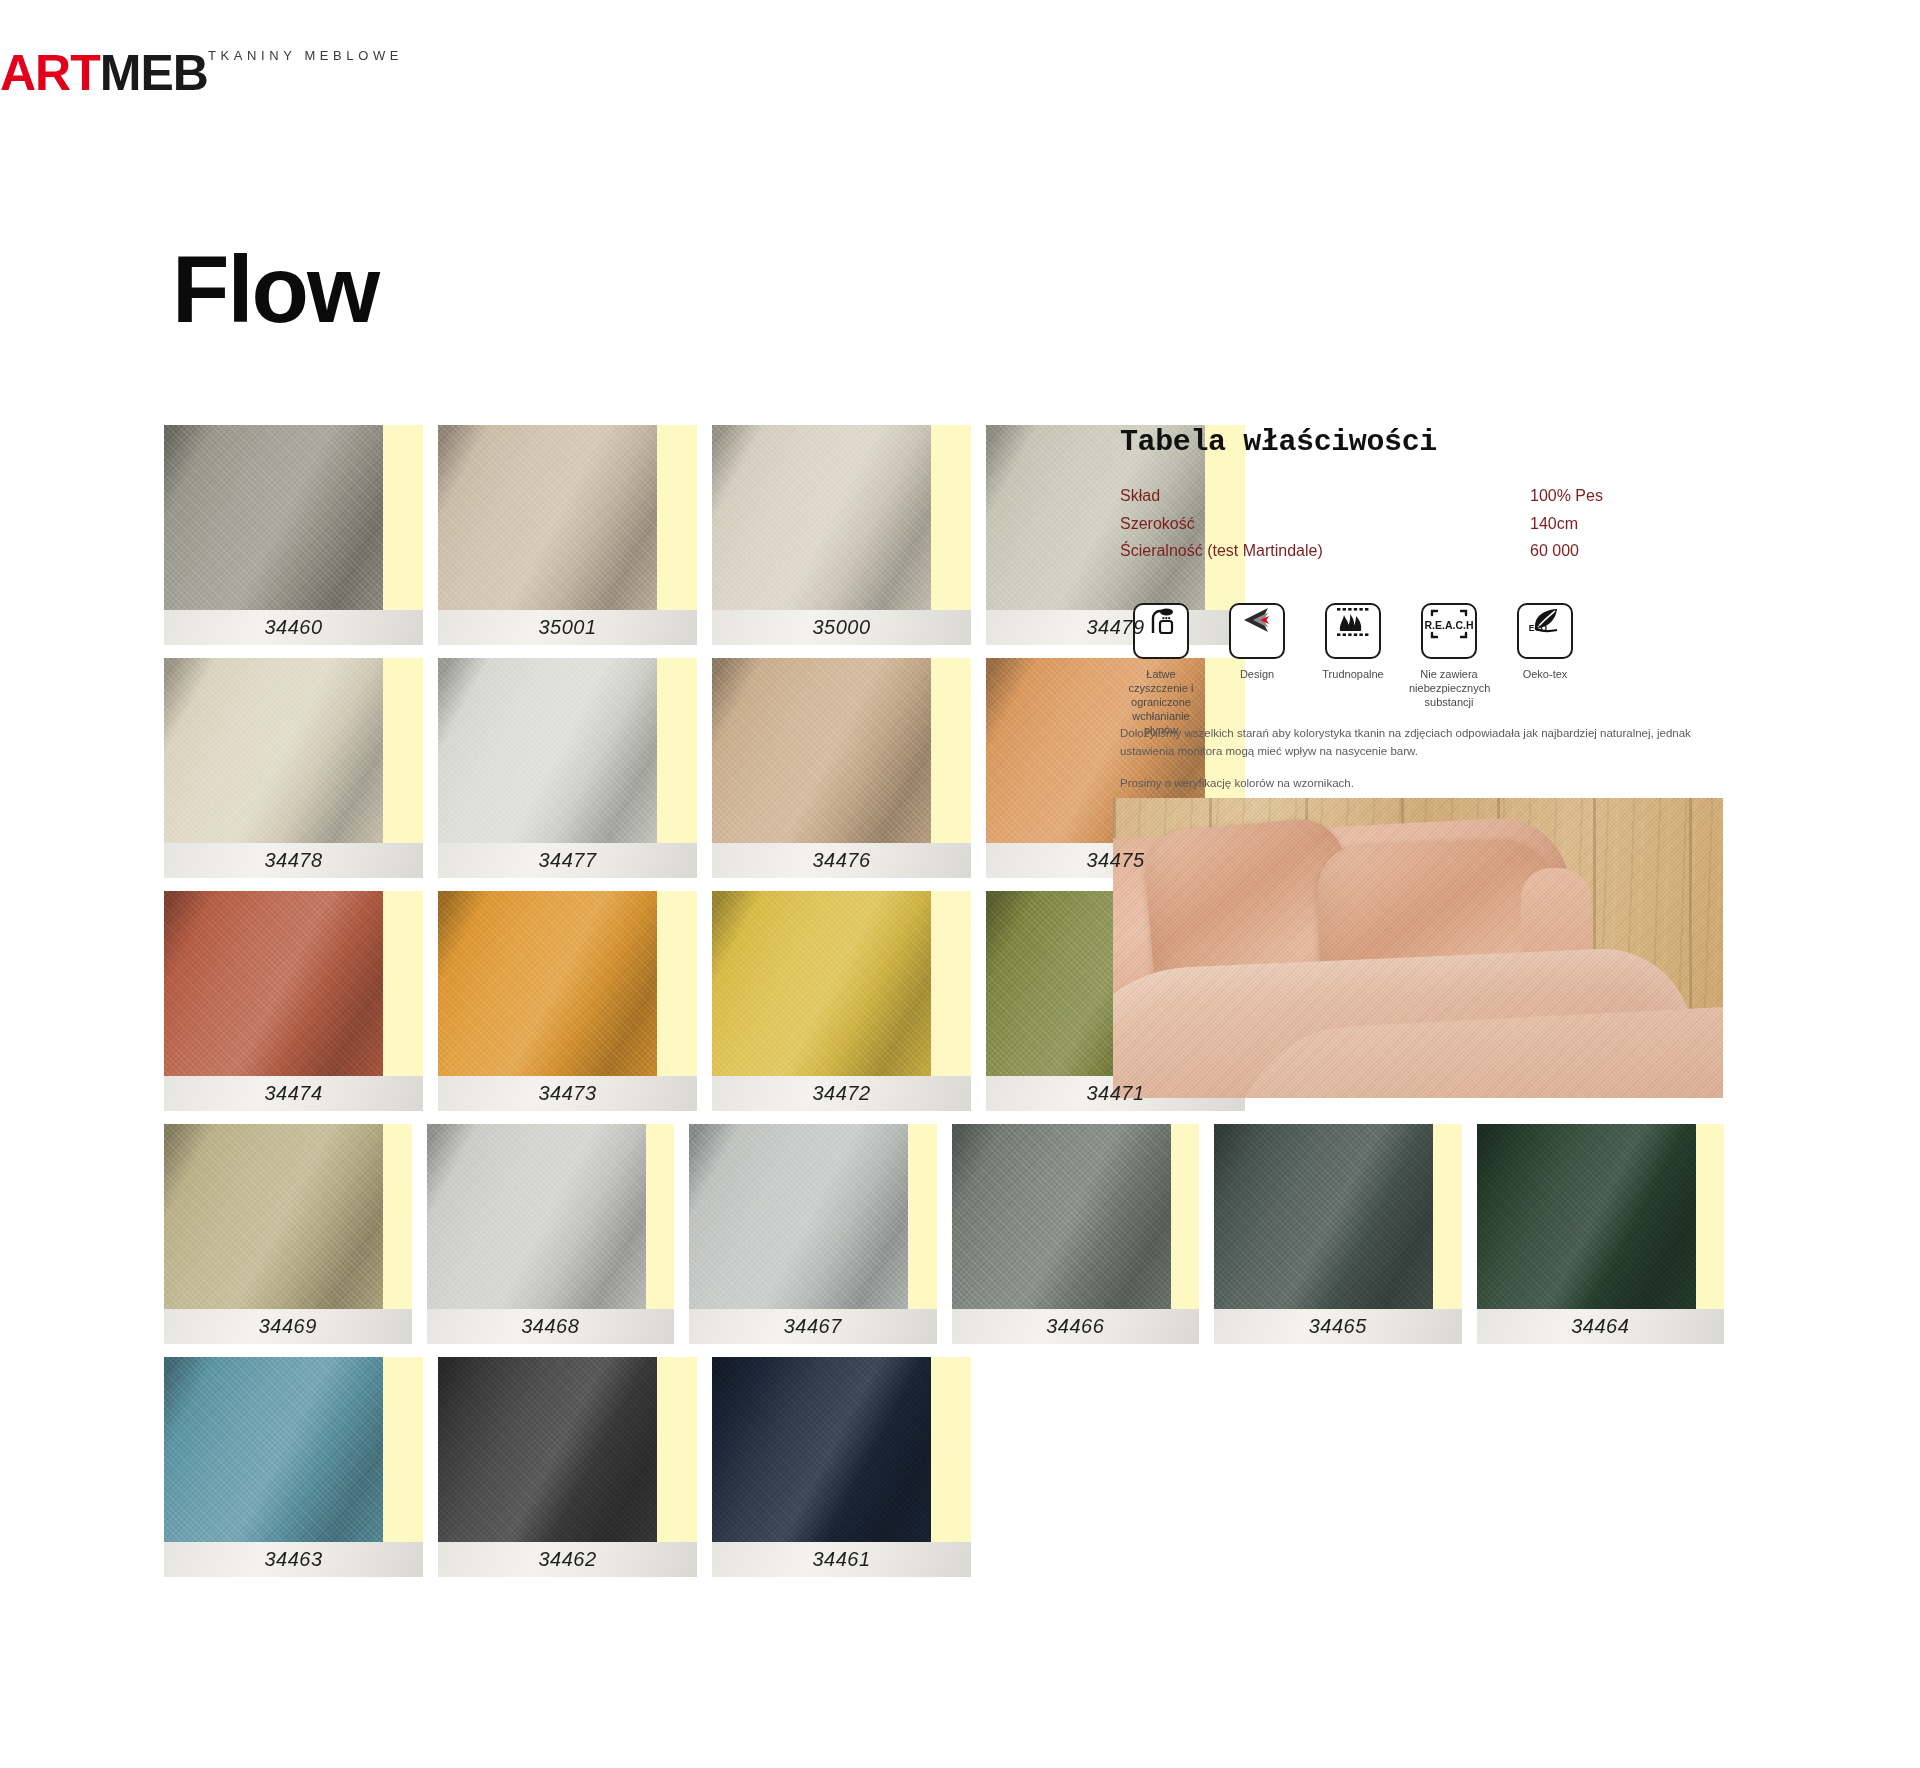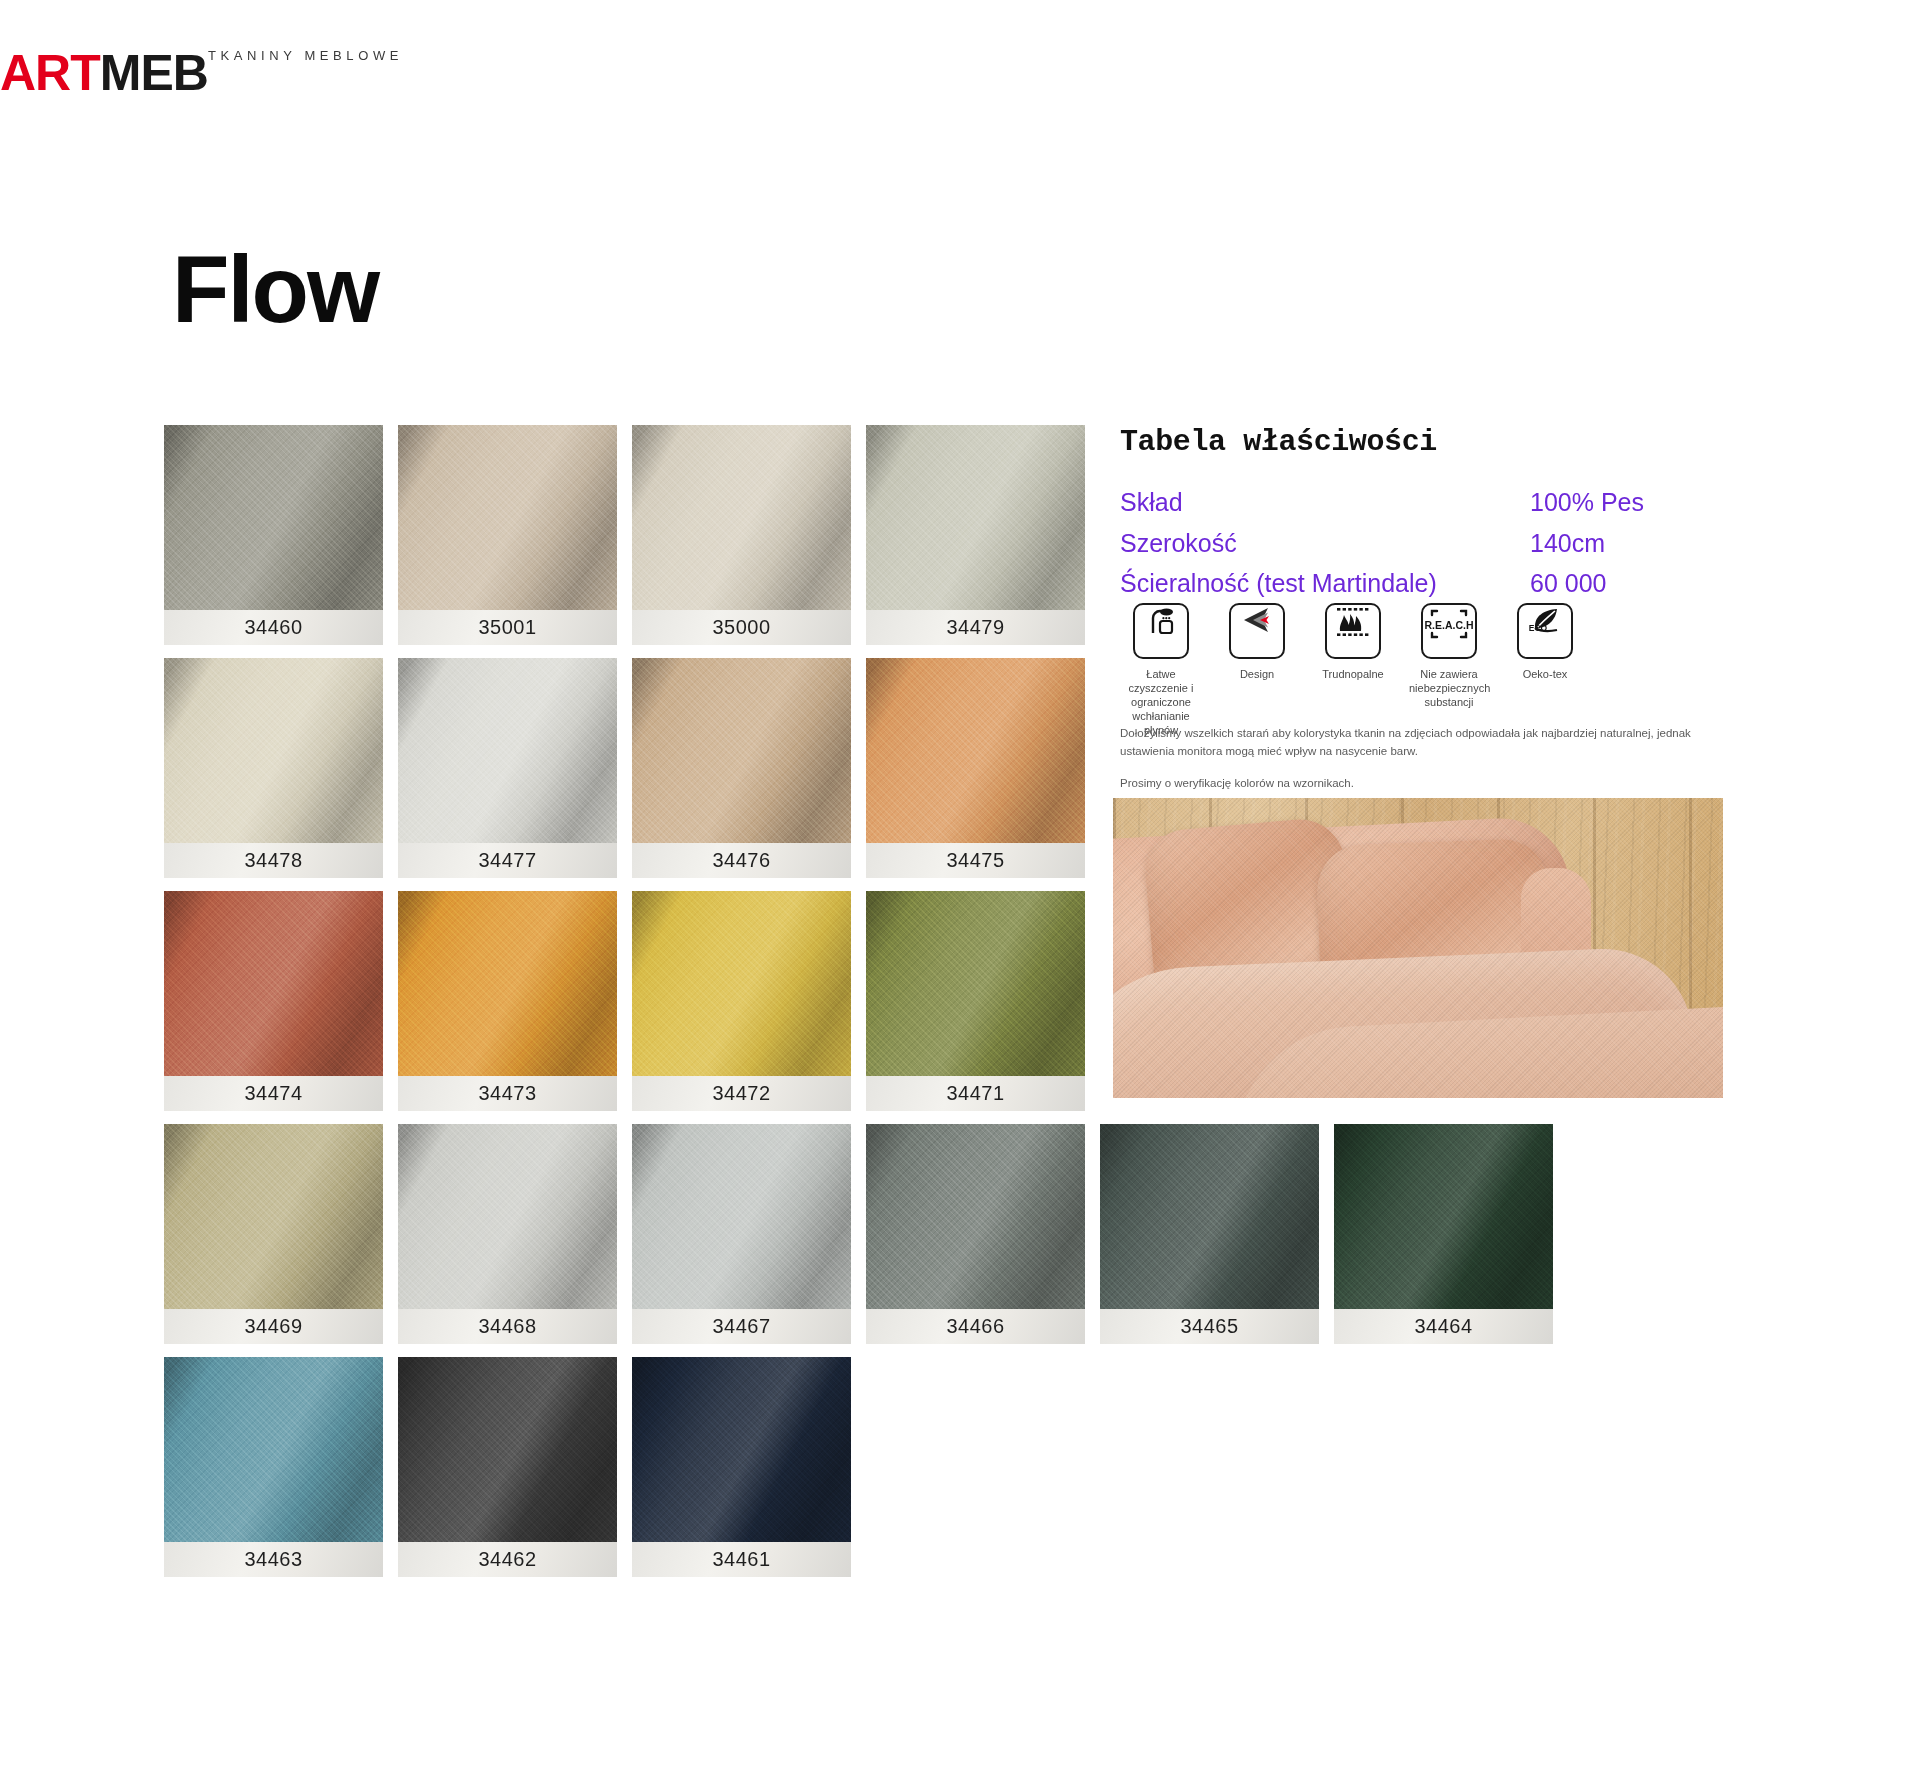--- a/index.html
+++ b/index.html
@@ -52,23 +52,24 @@
   }
 
   
   .grid {
     position: absolute;
     left: 164px; top: 425px;
     width: 1560px;
   }
   .grid-row { display: flex; gap: 15px; margin-bottom: 13px; }
   .swatch {
-    width: 219px;
+    width: 259px;
     position: relative;
     background: #fef9c3;
+    font-style: italic;
   }
   .swatch-img {
     position: relative;
     width: 219px; height: 185px;
     overflow: hidden;
   }
   
   .swatch-img .base { position: absolute; inset: 0; }
   .swatch-img .fold-dark {
     position: absolute; inset: -20% -20%;
@@ -115,22 +116,22 @@
   .spec-title {
     font-size: 30px;
     font-weight: 700;
     letter-spacing: -0.4px;
     color: #111;
     margin: 0 0 26px 0;
     font-family: Liberation Mono, monospace;
   }
   .spec-table { width: 100%; border-collapse: collapse; }
   .spec-table td {
-    font-size: 25px;
-    color: #6d28d9;
+    font-size: 16px;
+    color: #7f1d1d;
     padding: 0 0 5px 0;
     line-height: 1.42;
     font-weight: 400;
     vertical-align: top;
   }
   .spec-table td.val { text-align: left; width: 210px; }
 
   
   .icons {
     position: absolute;

